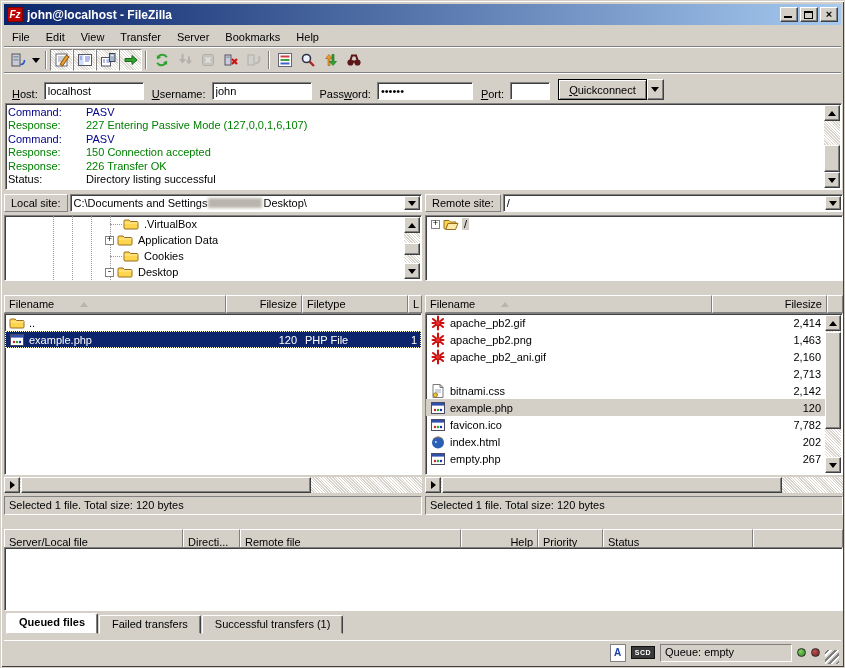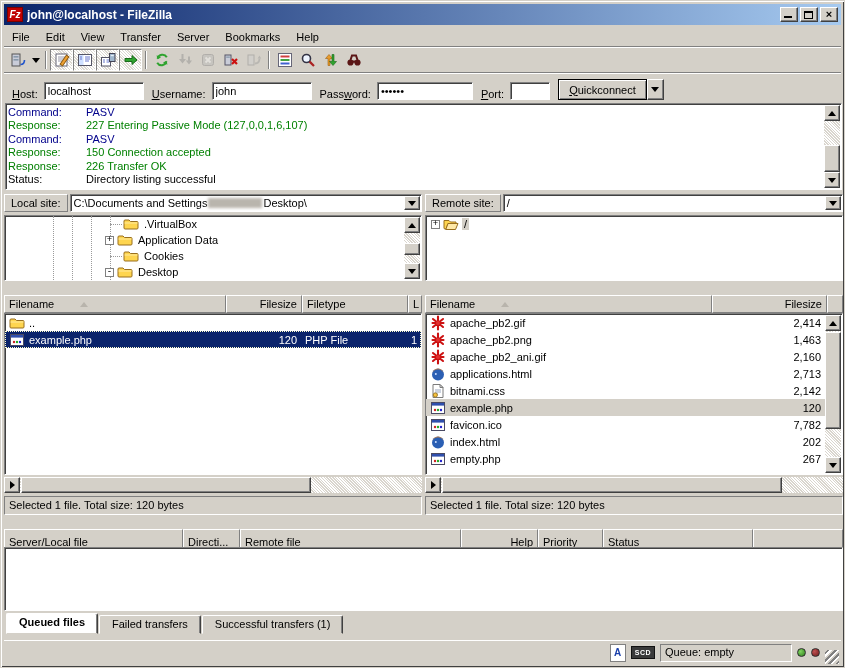--- a/index.html
+++ b/index.html
@@ -595,26 +595,20 @@
               <svg class="ficon" width="16" height="16">
                 <use href="#i-apache"></use>
               </svg>
               <span>apache_pb2_ani.gif</span>
             </div>
           <div class="fcell num" style="flex:1">
               <span>2,160</span>
             </div>
         </div>
         <div class="frow">
-          <div class="fcell" style="width:287px">
-              <svg class="ficon" width="16" height="16">
-                <use href="#i-firefox"></use>
-              </svg>
-              <span>applications.html</span>
-            </div>
           <div class="fcell num" style="flex:1">
               <span>2,713</span>
             </div>
         </div>
         <div class="frow">
           <div class="fcell" style="width:287px">
               <svg class="ficon" width="16" height="16">
                 <use href="#i-css"></use>
               </svg>
               <span>bitnami.css</span>

